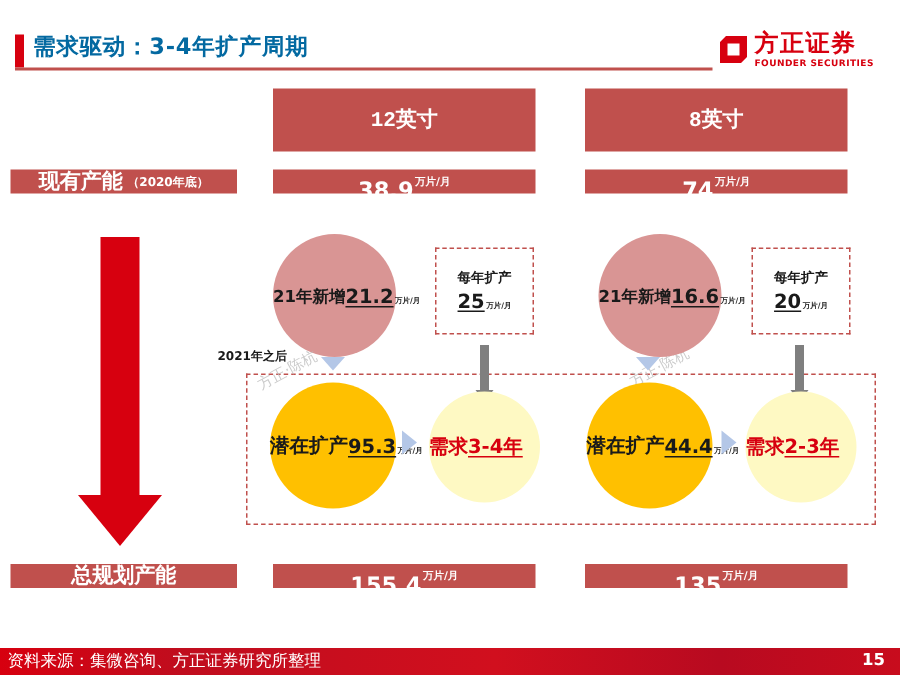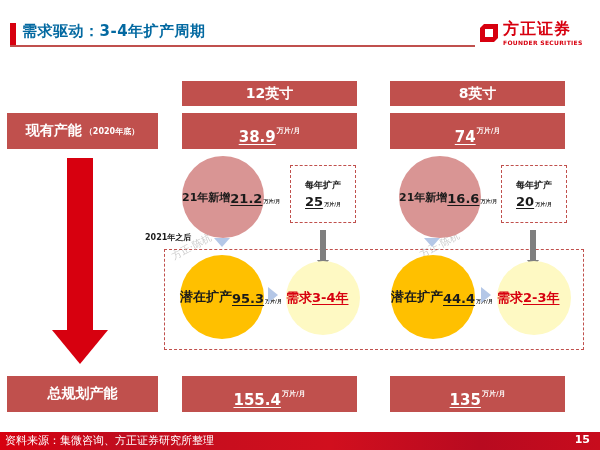--- a/index.html
+++ b/index.html
@@ -12,22 +12,22 @@
   .title-bar { left: 10px; top: 23px; width: 6px; height: 22px; background: #d7000f; }
   .title { left: 22px; top: 22px; font-size: 15px; font-weight: bold; color: #0369a1; letter-spacing: 0.5px; white-space: nowrap; }
   .title-rule { left: 10px; top: 45px; width: 465px; height: 2px; background: #c0504d; }
   .logo { left: 478px; top: 17px; width: 120px; height: 32px; }
   .logo-mark { position: absolute; left: 0; top: 5px; width: 22px; height: 22px; }
   .logo-cn { position: absolute; left: 25px; top: 2px; font-size: 16px; font-weight: bold; color: #d7000f; letter-spacing: 1px; white-space: nowrap; }
   .logo-en { position: absolute; left: 25px; top: 22px; font-size: 6px; font-weight: bold; color: #d7000f; letter-spacing: 0.3px; white-space: nowrap; }
 
   
   .rbox { background: #c0504d; color: #ffffff; display: flex; align-items: center; justify-content: center; font-weight: bold; white-space: nowrap; }
-  .col-head { top: 81px; height: 25px; width: 175px; font-size: 14px; }
-  .row-box { height: 36px; font-size: 14px; }
+  .col-head { top: 59px; height: 42px; width: 175px; font-size: 14px; font-family: Liberation Mono, monospace; }
+  .row-box { height: 16px; font-size: 14px; }
   .label-box { left: 7px; width: 151px; font-size: 14px; }
   .val-box { width: 175px; }
   .small { font-size: 7px; font-weight: bold; margin-left: 1px; }
   .num-u { text-decoration: underline; text-underline-offset: 2px; font-size: 15px; font-weight: bold; margin-top: 12px; }
   .label-sub { font-size: 8px; font-weight: bold; margin-left: 3px; }
 
   
   .big-arrow { left: 52px; top: 158px; width: 56px; height: 206px; }
 
   

